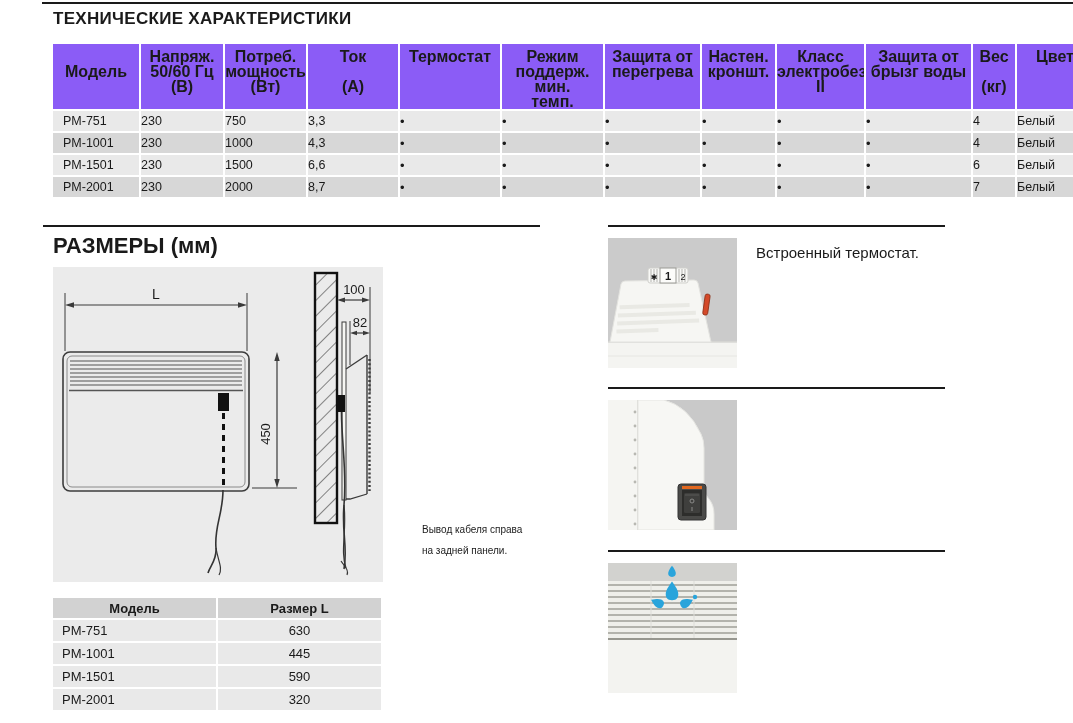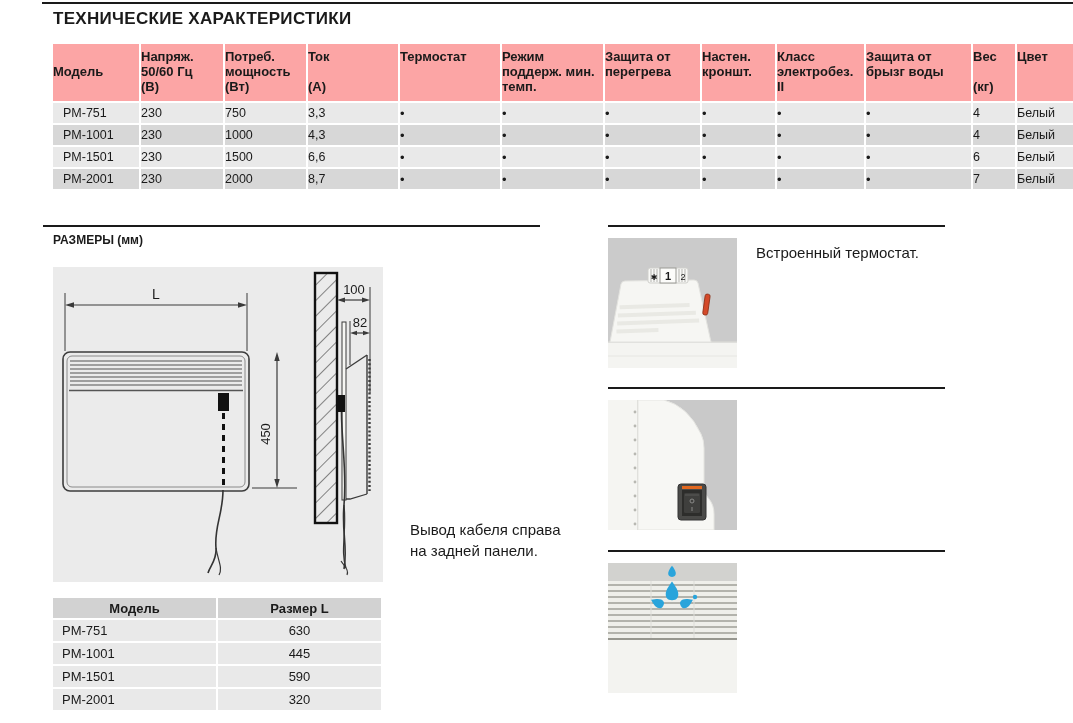--- a/index.html
+++ b/index.html
@@ -4,33 +4,33 @@
 <style>
   * { box-sizing: border-box; margin: 0; padding: 0; }
   body { background: #ffffff; font-family: "Liberation Sans", sans-serif; color: #1a1a1a; }
   .page { position: relative; width: 1073px; height: 723px; background: #fff; overflow: hidden; margin-left: 40px; }
 
   .rule { position: absolute; background: #1a1a1a; height: 2px; }
   .rule.top { left: 2px; top: 2px; width: 1068px; }
   .rule.dim { left: 3px; top: 225px; width: 497px; }
 
   .page-title { position: absolute; left: 13px; top: 9px; font-size: 17px; font-weight: bold; letter-spacing: .3px; }
-  .section-title { position: absolute; left: 13px; top: 233px; font-size: 12px; font-weight: bold; }
+  .section-title { position: absolute; left: 13px; top: 233px; font-size: 22px; font-weight: bold; }
 
   table.spec { position: absolute; left: 11px; top: 42px; width: 1044px; border-collapse: separate; border-spacing: 2px; table-layout: fixed; }
-  table.spec th { background: #fca5a5; font-weight: bold; font-size: 13px; line-height: 15px; height: 57px; vertical-align: top; padding-top: 5px; text-align: left; white-space: pre-line; overflow: hidden; }
+  table.spec th { background: #8b5cf6; font-weight: bold; font-size: 16px; line-height: 15px; height: 57px; vertical-align: top; padding-top: 5px; text-align: center; white-space: pre-line; overflow: hidden; }
   table.spec td { font-size: 12.5px; height: 20px; text-align: left; vertical-align: middle; overflow: hidden; }
   table.spec tr.light td { background: #E9E9E9; }
   table.spec tr.dark td { background: #D7D7D7; }
   table.spec td.model { text-align: left; padding-left: 10px; }
   table.spec td.bullet { font-size: 13px; }
 
   .panel { position: absolute; left: 13px; top: 267px; width: 330px; height: 315px; background: #EBEBEB; }
 
-  .cable-note { position: absolute; left: 370px; top: 519px; width: 190px; font-size: 15px; line-height: 21px; white-space: pre-line; }
+  .cable-note { position: absolute; left: 382px; top: 519px; width: 190px; font-size: 10px; line-height: 21px; white-space: pre-line; }
 
   table.size { position: absolute; left: 11px; top: 596px; width: 332px; border-collapse: separate; border-spacing: 2px; table-layout: fixed; }
   table.size th { background: #D2D2D2; font-weight: bold; font-size: 13px; height: 20px; text-align: center; vertical-align: middle; }
   table.size td { background: #E9E9E9; font-size: 13px; height: 21px; vertical-align: middle; }
   table.size td.model { text-align: left; padding-left: 9px; }
   table.size td.val { text-align: center; }
 
   .feature { position: absolute; left: 568px; width: 337px; border-top: 2px solid #1a1a1a; }
   .feature .inner { display: flex; align-items: flex-start; }
   .feature svg.photo { margin-top: 11px; flex: none; display: block; }

